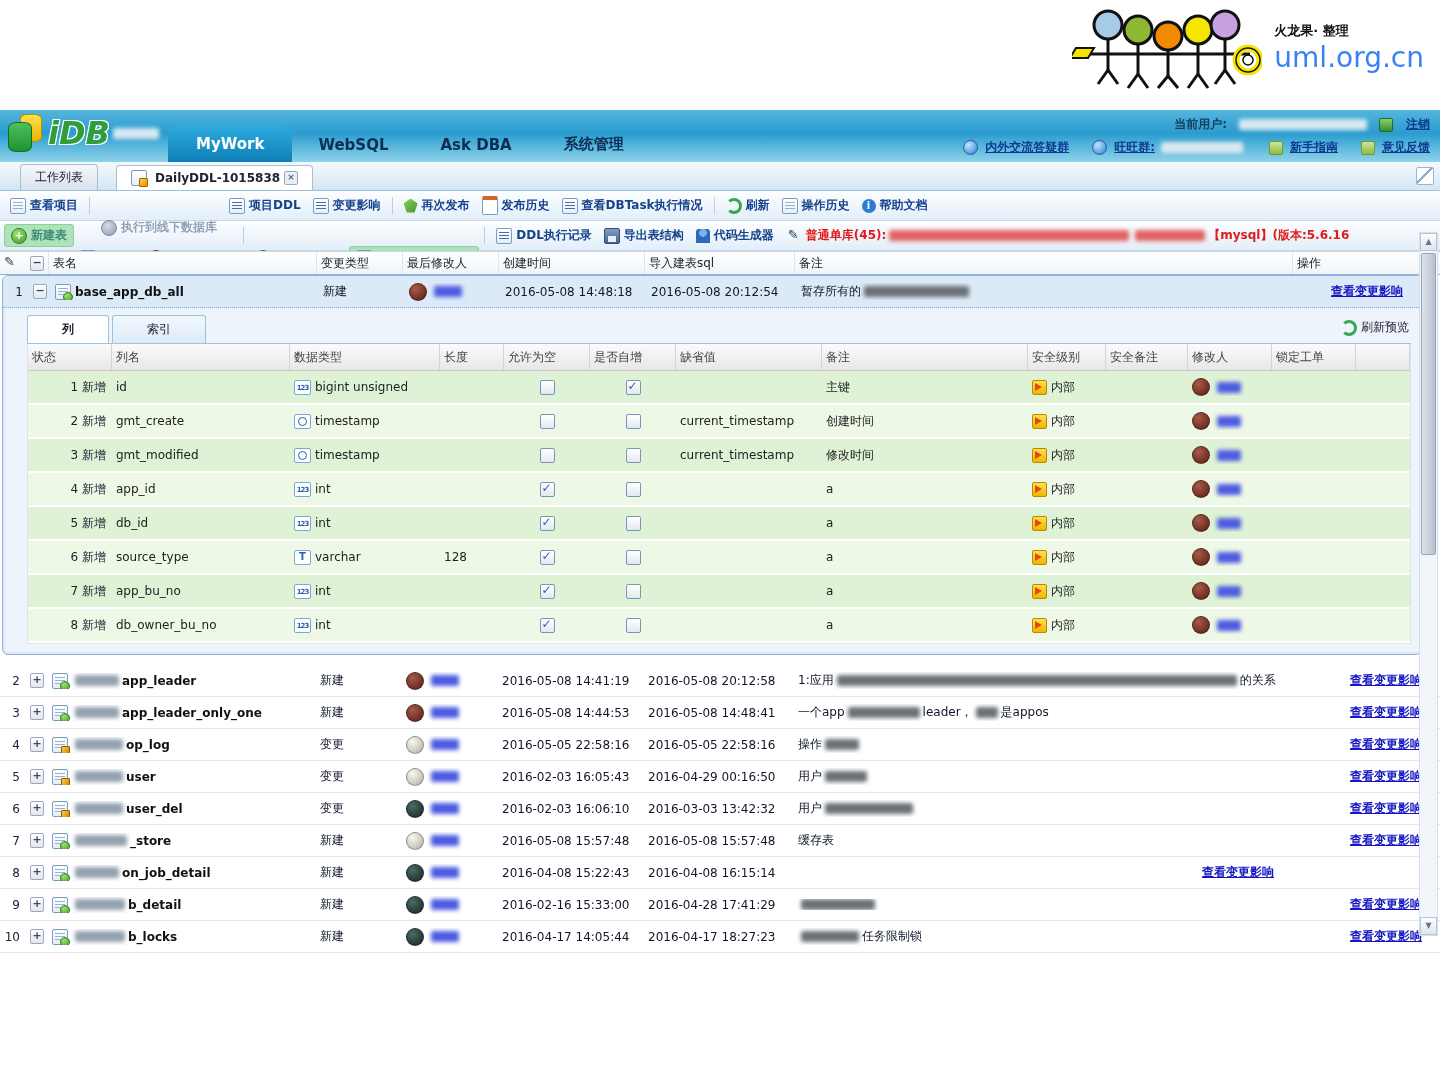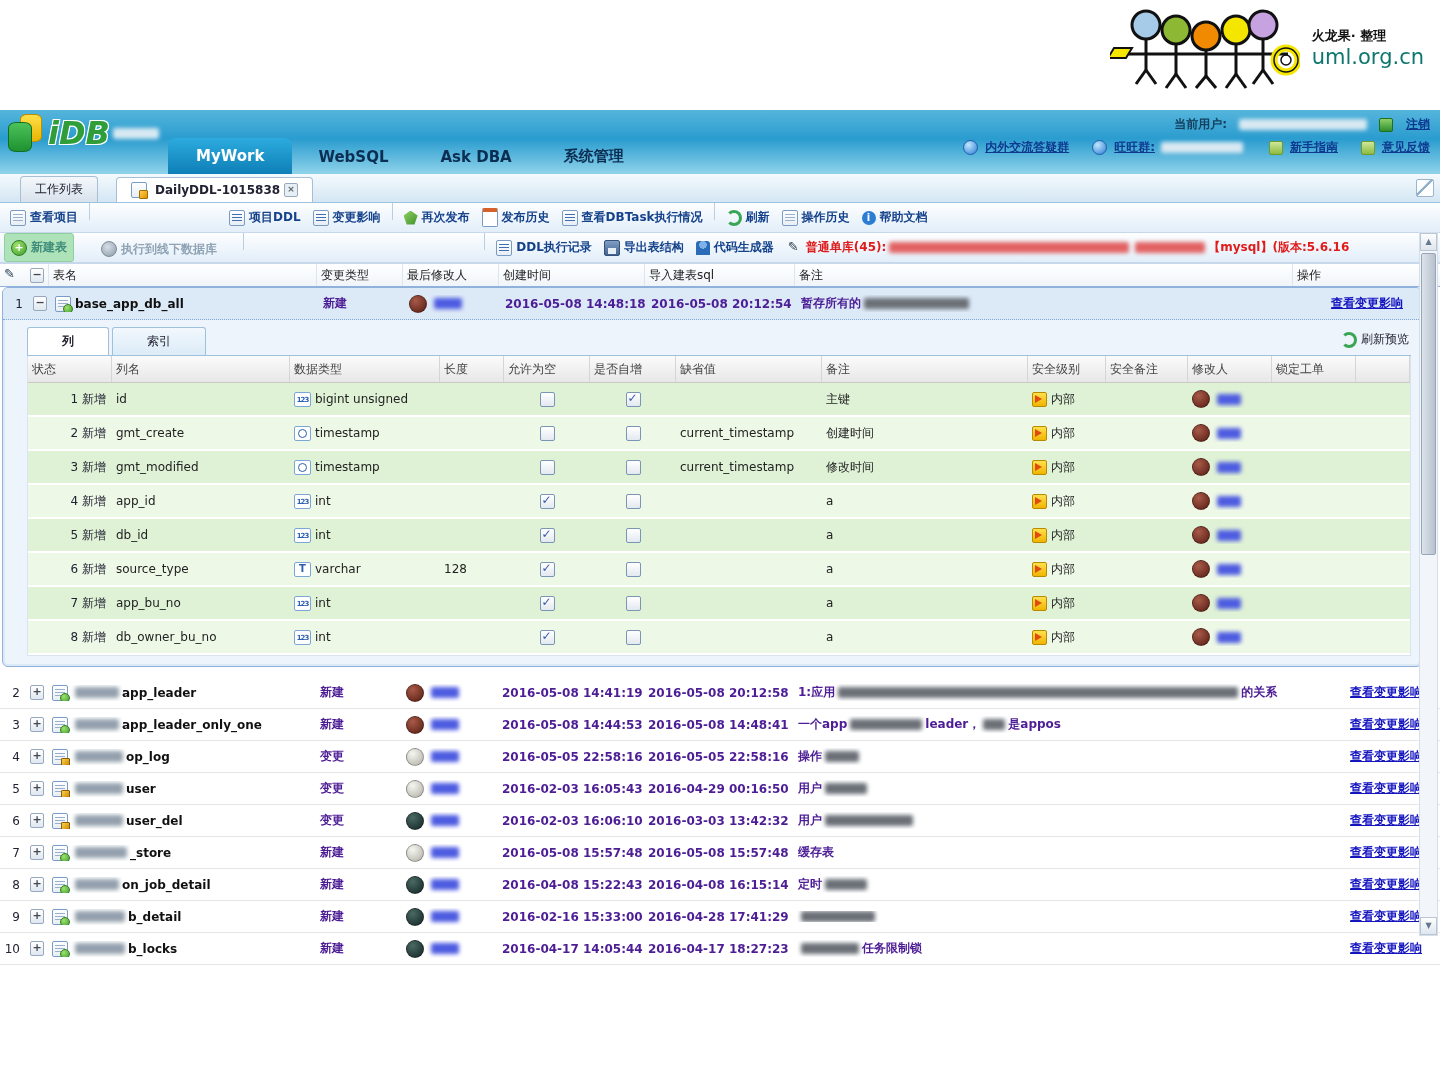--- a/index.html
+++ b/index.html
@@ -6,24 +6,24 @@
     font-family:"DejaVu Sans","Liberation Sans",sans-serif;font-size:12px;color:#222;}
   .chip{display:inline-block;height:11px;border-radius:2px;filter:blur(2px);vertical-align:middle;margin:0 3px;}
   .c-gray{background:#93a0ad}.c-blue{background:#4d5ce0}.c-dim{background:#6b7077}
   .c-red{background:#e26262}.c-light{background:#d9e9f2}
 
   
   .top-white{height:110px;position:relative;background:#fff;}
   .uml-logo{position:absolute;right:16px;top:8px;display:flex;align-items:center;gap:12px;}
   .uml-text{line-height:1.25}
   .uml-title{font-size:13px;font-weight:bold;color:#111;}
-  .uml-site{font-size:21px;color:#0f766e;}
+  .uml-site{font-size:28px;color:#3b82f6;}
 
   
-  .appbar{height:64px;position:relative;
+  .appbar{height:52px;position:relative;
     background:linear-gradient(180deg,#55b5dc 0%,#2a9ccf 45%,#8fd3ea 100%);}
   .applogo{position:absolute;left:8px;top:4px;display:flex;align-items:center;}
   .logo-cyl{width:34px;height:38px;position:relative;display:inline-block;}
   .logo-cyl:before{content:"";position:absolute;left:12px;top:0;width:20px;height:26px;background:linear-gradient(#ffe04a,#e8b400);border-radius:7px/5px;border:1px solid #b98f00;}
   .logo-cyl:after{content:"";position:absolute;left:0;top:8px;width:22px;height:28px;background:linear-gradient(#4cc25a,#1f9231);border-radius:8px/6px;border:1px solid #117020;}
   .logo-text{font-size:32px;font-weight:bold;font-style:italic;color:#2f9e3a;margin-left:6px;
     text-shadow:1px 1px 0 #fff,-1px -1px 0 #fff,1px -1px 0 #fff,-1px 1px 0 #fff;}
   .nav{position:absolute;left:168px;bottom:0;display:flex;align-items:flex-end;}
   .nav-item{padding:8px 26px;font-size:15px;font-weight:bold;color:#0b2e52;cursor:pointer;}
   .nav-item.active{background:linear-gradient(#2cabdf,#0e7fb6);color:#fff;border-radius:8px 8px 0 0;padding:9px 28px;}
@@ -39,21 +39,21 @@
   .dtab0{display:flex;align-items:center;gap:4px;margin-right:2px;padding:4px 14px 4px;border:1px solid #a8bed4;border-bottom:none;
     border-radius:4px 4px 0 0;background:linear-gradient(#f4f8fb,#d8e2ec);color:#223;cursor:pointer;margin-left:16px;}
   .dtab0.active{background:#fff;font-weight:bold;position:relative;}
   .tab-close{width:12px;height:12px;border:1px solid #99a8bb;border-radius:2px;background:#e8eef5;
     font-size:9px;line-height:10px;text-align:center;color:#566;cursor:pointer;}
   .corner-ic{position:absolute;right:6px;top:5px;width:16px;height:16px;border:1px solid #9ab5cc;background:
     linear-gradient(135deg,#fff 40%,#8fb0cc 42%,#8fb0cc 50%,#fff 52%);border-radius:2px;cursor:pointer;}
 
   
   .tbar{height:29px;background:linear-gradient(#fdfeff,#e2eef9);border-bottom:1px solid #c6d8ea;
-    display:flex;padding:0 4px;white-space:nowrap;}
+    display:flex;align-items:center;padding:0 4px;white-space:nowrap;}
   .titem{display:flex;align-items:center;padding:2px 6px;color:#15428b;font-weight:bold;cursor:pointer;border-radius:3px;}
   .titem.dis{color:#8fa3b5;cursor:default;margin-top:44px;}
   .titem.hl{background:#aee2b8;border:1px solid #8fcf9e;color:#3f8d7a;}
   .tsep{width:1px;height:17px;background:#b9cfe4;margin:0 5px;}
   .conn{display:flex;align-items:center;margin-left:8px;color:#e01b1b;font-weight:bold;}
 
   
   .ic{width:14px;height:14px;display:inline-block;margin-right:4px;position:relative;flex:none;vertical-align:-2px;}
   .ic-sheet,.ic-list,.ic-page,.ic-sheet-pencil{background:linear-gradient(#fff,#e8eef5);border:1px solid #7a9cc4;border-radius:2px;}
   .ic-sheet:after,.ic-page:after{content:"";position:absolute;left:2px;right:2px;top:3px;height:1px;background:#9ab0c8;box-shadow:0 3px 0 #9ab0c8,0 6px 0 #9ab0c8;}
@@ -97,21 +97,21 @@
 
   
   .content{position:relative;}
   .orow{display:grid;grid-template-columns:26px 22px 268px 86px 96px 146px 150px 1fr 148px;align-items:center;height:31px;background:#fff;border-bottom:1px solid #e6e6e6;}
   .ohead{height:22px;background:linear-gradient(#ffffff,#f0f5fa);border-top:1px solid #c6d8ea;border-bottom:1px solid #8fb1dc;font-weight:normal;color:#222;}
   .ohead .cell{border-left:1px solid #dde6ef;height:100%;display:flex;align-items:center;}
   .ohead .cell:first-child,.ohead .cell:nth-child(2){border-left:none;}
   .cell{padding:0 4px;display:flex;align-items:center;overflow:hidden;white-space:nowrap;}
   .cell.num{justify-content:flex-end;color:#223;padding-right:6px;}
   .tname{font-weight:bold;color:#111;}
-  .btxt{font-weight:bold;color:#4c1d95;}
+  .btxt{font-weight:normal;color:#0f172a;}
   .action{color:#1515c0;font-weight:bold;text-decoration:underline;cursor:pointer;margin-left:auto;margin-right:14px;}
   .selbox{margin:0 18px 10px 2px;border:1px solid #8fb1dc;border-radius:6px;background:#eef4fb;overflow:hidden;box-shadow:0 0 0 2px #dce9f7 inset;}
   .selbox .orow.sel{background:#dce9f7;border-bottom:1px dotted #7da7d8;}
 
   
   .panel{padding:6px 10px 10px 24px;}
   .dtabs{display:flex;align-items:flex-end;border-bottom:1px solid #9ec1dd;height:29px;position:relative;}
   .dtab{padding:5px 34px;border:1px solid #9ec1dd;border-bottom:none;border-radius:3px 3px 0 0;
     background:linear-gradient(#f2f8fd,#dcebf7);margin-right:3px;color:#223;cursor:pointer;}
   .dtab.active{background:#fff;font-weight:bold;}
@@ -765,24 +765,20 @@
         <span class="tname">on_job_detail</span>
       </div>
       <div class="cell btxt">新建</div>
       <div class="cell">
         <span class="av av-dark"></span>
         <span class="chip c-blue" style="width: 28px;"></span>
       </div>
       <div class="cell btxt">2016-04-08 15:22:43</div>
       <div class="cell btxt">2016-04-08 16:15:14</div>
       <div class="cell">
-        <span class="btxt">定时</span>
-        <span class="chip c-dim" style="width: 42px;"></span>
-      </div>
-      <div class="cell">
         <a class="action">查看变更影响</a>
       </div>
     </div>
     <div class="orow">
       <div class="cell num">9</div>
       <div class="cell">
         <span class="xp">+</span>
       </div>
       <div class="cell">
         <span class="ic ic-table-new"></span>

